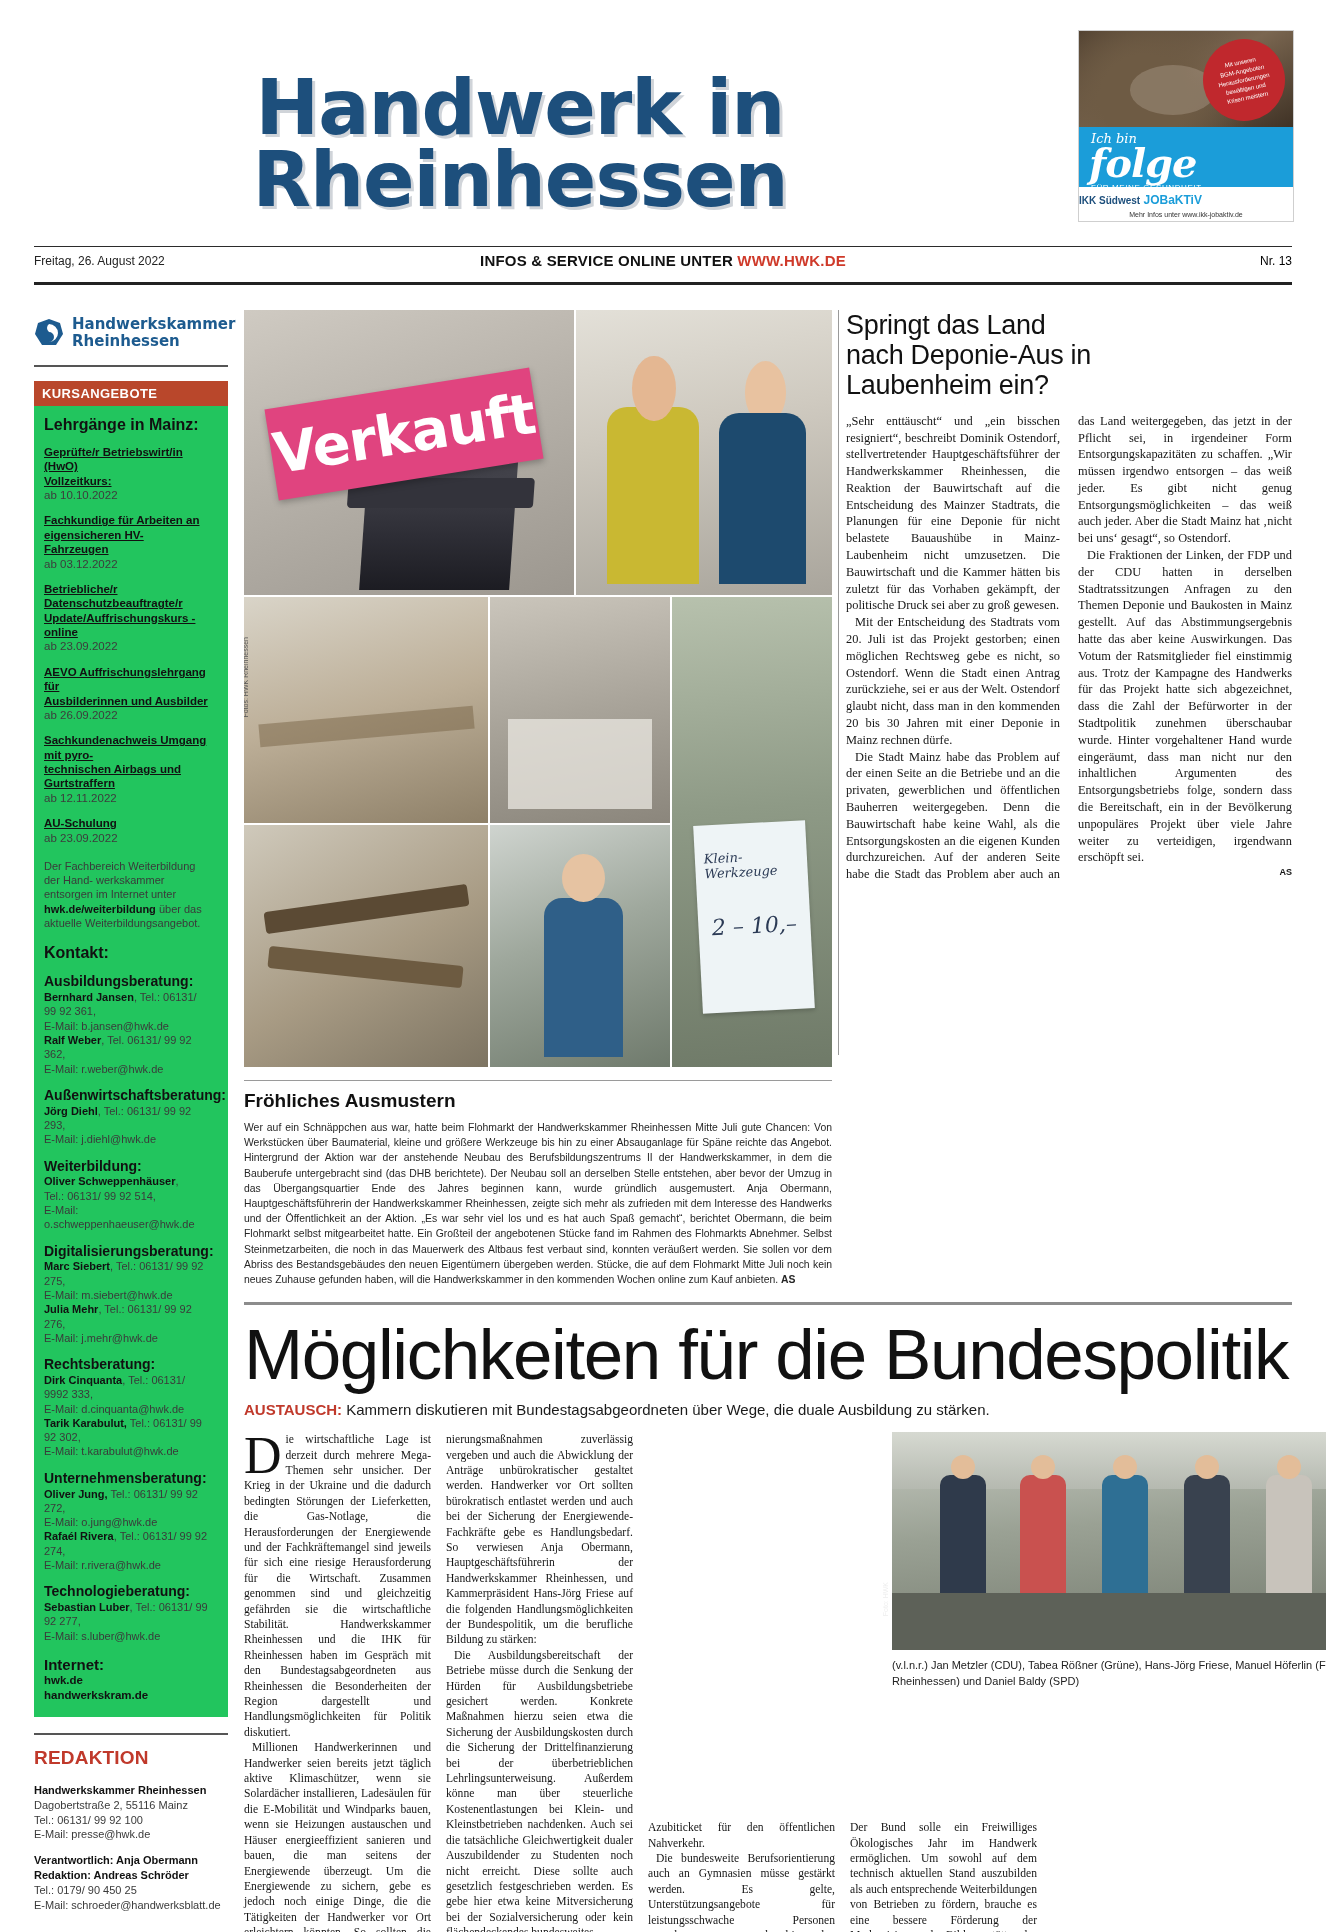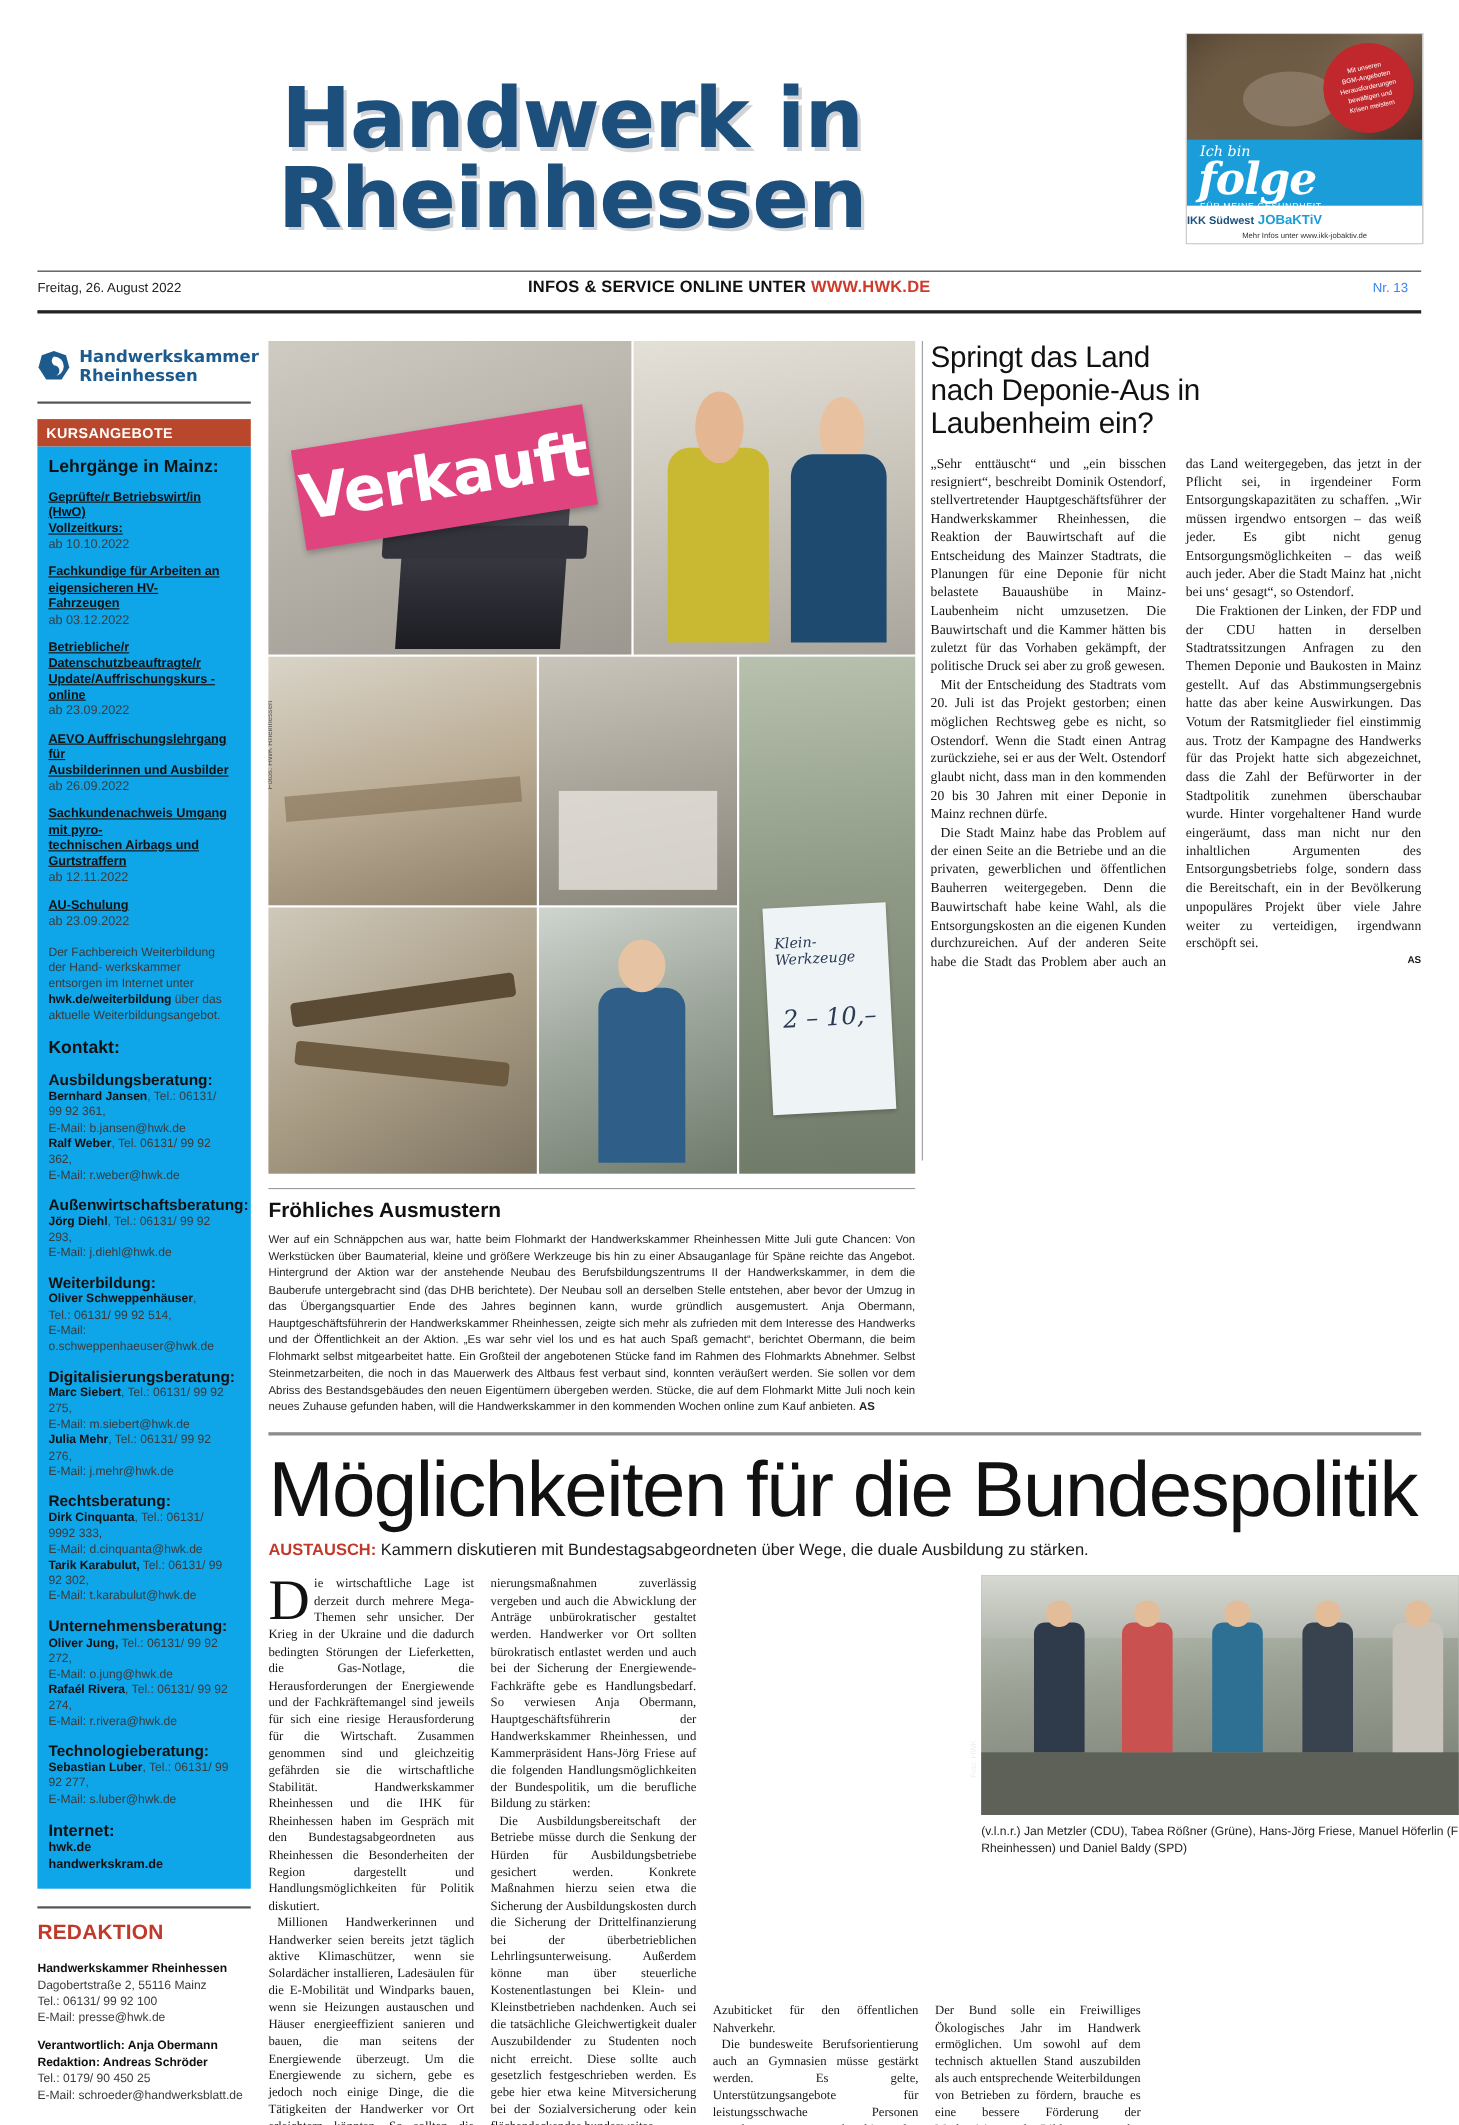--- a/index.html
+++ b/index.html
@@ -47,35 +47,35 @@
       font-size:12px;font-weight:bold;color:#1b9dd9;}
   .ad-logos .ikk{color:#1d4f7c;font-size:10px;}
   .ad-url{position:absolute;left:0;bottom:3px;width:100%;text-align:center;font-size:7px;color:#333;}
 
   .rule-top{position:absolute;left:34px;top:246px;width:1258px;height:1px;background:#2b2b2b;}
   .infobar{position:absolute;left:34px;top:252px;width:1258px;height:26px;}
   .infobar .date{position:absolute;left:0;top:2px;font-size:12px;color:#222;}
   .infobar .center{position:absolute;left:0;top:0;width:100%;text-align:center;
       font-size:15px;font-weight:bold;color:#111;letter-spacing:.2px;}
   .infobar .center .url{color:#cf3a2a;}
-  .infobar .nr{position:absolute;right:12px;top:2px;font-size:12px;color:#3b82f6;}
+  .infobar .nr{position:absolute;right:0;top:2px;font-size:12px;color:#000000;}
   .rule-bot{position:absolute;left:34px;top:282px;width:1258px;height:3px;background:#222;}
 
   
   .sidebar{position:absolute;left:34px;top:306px;width:194px;}
   .hwk-logo{display:flex;align-items:center;gap:8px;margin-top:10px;}
   .hwk-mark{width:30px;height:30px;flex:0 0 30px;position:relative;}
   .hwk-mark svg{display:block;}
   .hwk-text{font-family:"DejaVu Sans", sans-serif;color:#1d5b8f;font-size:15px;
      font-weight:600;line-height:1.15;}
   .side-rule{width:194px;height:2px;background:#555;margin:14px 0 0 0;}
 
   .kurs-head{margin-top:14px;background:#b9472b;color:#fff;font-weight:bold;
      font-size:13px;letter-spacing:.4px;padding:5px 8px;}
-  .kurs-body{background:#0ea5e9;padding:10px 20px 14px 10px;}
+  .kurs-body{background:#22c55e;padding:10px 20px 14px 10px;}
   .kurs-title{font-size:16px;font-weight:bold;color:#111;line-height:1.15;}
   .kurs-item{margin-top:11px;}
   .kurs-item .nm{font-size:11.5px;font-weight:bold;line-height:1.25;color:#111;text-decoration:underline;}
   .kurs-item .dt{font-size:11.5px;color:#3c3c3c;line-height:1.25;}
   .kurs-note{margin-top:14px;font-size:11px;line-height:1.3;color:#3a3a3a;}
   .kurs-note b{color:#111;}
   .kontakt-h{margin-top:14px;font-size:16px;font-weight:bold;color:#111;}
   .cgroup{margin-top:11px;}
   .cgroup .gh{font-size:14px;font-weight:bold;color:#111;line-height:1.2;}
   .cgroup .ln{font-size:11px;line-height:1.3;color:#3a3a3a;}

